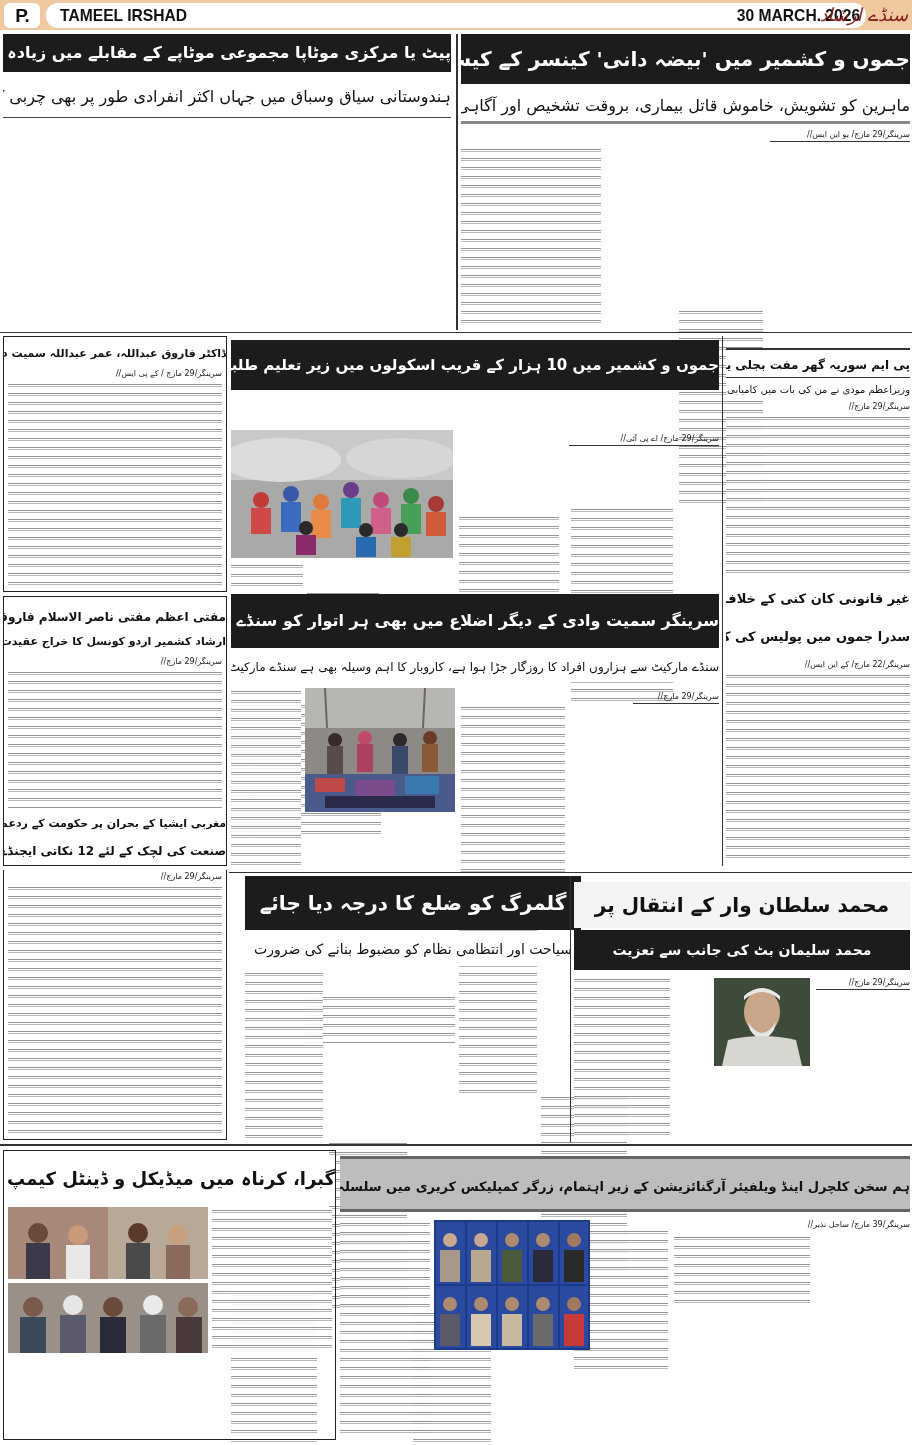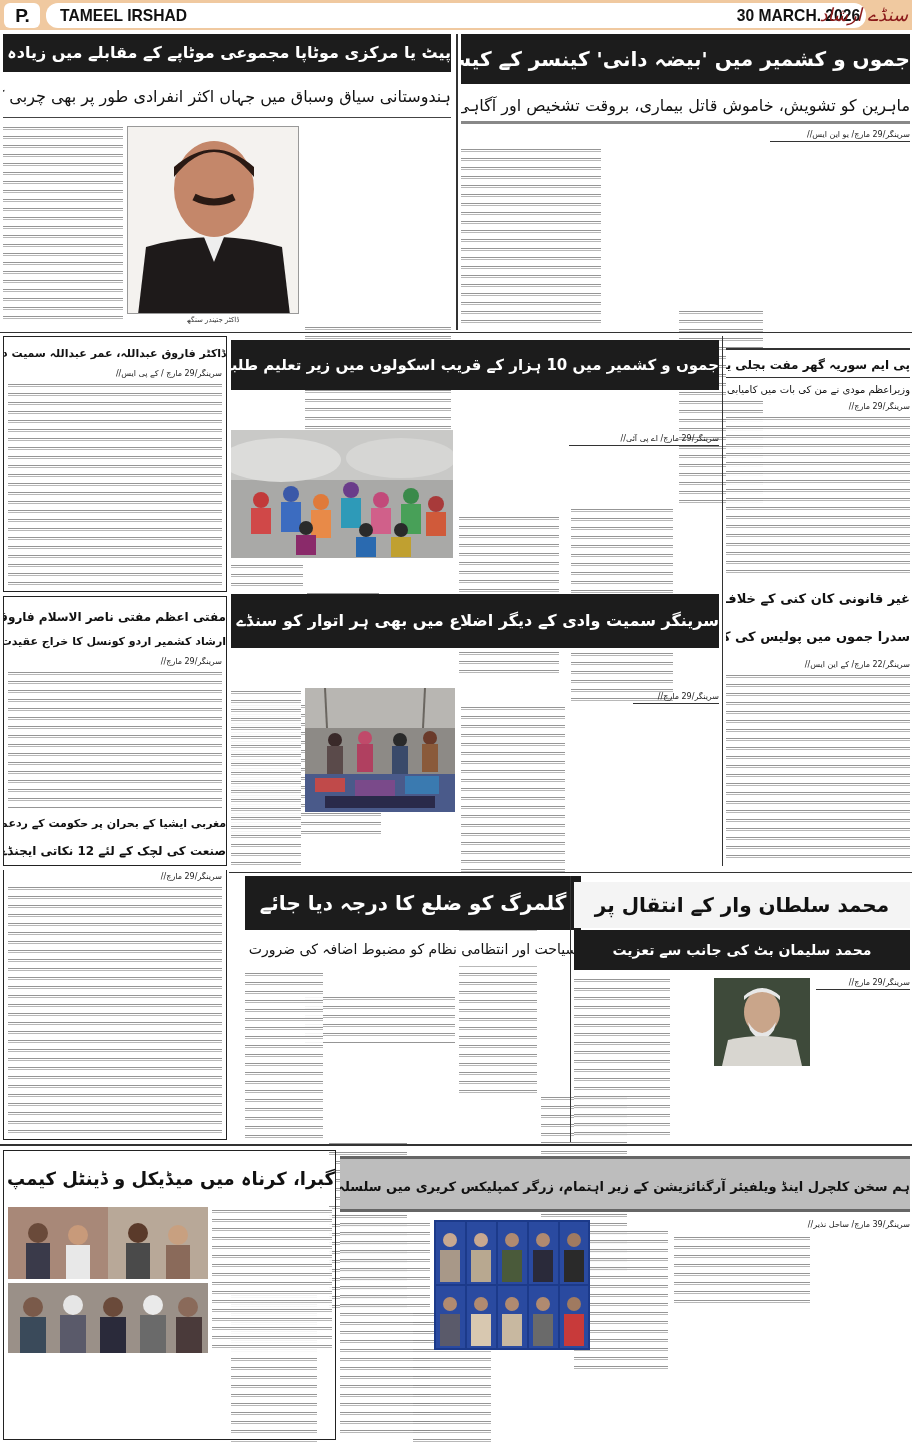--- a/index.html
+++ b/index.html
@@ -31,39 +31,20 @@
 <div class="abs masthead"></div>
 <div class="abs pgno">P. 05</div>
 <div class="abs mh-bar"></div>
 <div class="abs mh-title">TAMEEL IRSHAD</div>
 <div class="abs mh-date">30 MARCH. 2026</div>
 <div class="abs mh-logo">سنڈے ارشاد</div>
 
 <div class="abs box" style="left:3px;top:34px;width:450px;height:296px;border:none">
   <div class="abs ur hd-black" style="left:0;top:0;width:448px;height:38px;font-size:16px;line-height:38px;font-weight:bold">پیٹ یا مرکزی موٹاپا مجموعی موٹاپے کے مقابلے میں زیادہ پر خطر ہے۔ جتیندر سنگھ</div>
   <div class="abs ur hd-white" style="left:0;top:42px;width:448px;height:42px;font-size:16px;line-height:42px;border-bottom:1px solid #444">ہندوستانی سیاق وسباق میں جہاں اکثر انفرادی طور پر بھی چربی کا خطرہ ہوتا ہے</div>
-  <div class="abs" style="left:0;top:90px;width:448px;height:205px">
-    <div class="abs col" style="left:0;top:0;width:120px;height:200px">
-        <div class="txt"></div>
-      </div>
-    <div class="abs photo" style="left:124px;top:2px;width:172px;height:188px;background:#f3f1ee;border:1px solid #999">
-      <svg width="172" height="188" viewBox="0 0 172 188">
-        <rect width="172" height="188" fill="#f4f2ef"></rect>
-        <ellipse cx="86" cy="62" rx="40" ry="48" fill="#c4876a"></ellipse>
-        <path d="M46 50 Q86 0 126 50 L126 40 Q86 5 46 40Z" fill="#2a1a14"></path>
-        <path d="M66 70 Q86 80 106 70" stroke="#2a1a14" stroke-width="7" fill="none"></path>
-        <path d="M10 188 L18 120 Q86 100 154 120 L162 188Z" fill="#1e1a1a"></path>
-        <path d="M76 110 L86 135 L96 110Z" fill="#eee"></path>
-      </svg>
-    </div>
-    <div class="abs caption" style="left:124px;top:192px;width:172px;height:10px;text-align:center">ڈاکٹر جتیندر سنگھ</div>
-    <div class="abs col" style="left:302px;top:0;width:146px;height:200px">
-        <div class="txt"></div>
-      </div>
-  </div>
 </div>
 
 <div class="abs vline" style="left:456px;top:34px;height:296px"></div>
 
 <div class="abs" style="left:461px;top:34px;width:449px;height:296px">
   <div class="abs ur hd-black" style="left:0;top:0;width:449px;height:50px;font-size:20px;line-height:50px;font-weight:bold">جموں و کشمیر میں 'بیضہ دانی' کینسر کے کیسوں میں اضافہ</div>
   <div class="abs ur hd-white" style="left:0;top:54px;width:449px;height:36px;font-size:16px;line-height:36px;border-bottom:3px solid #888">ماہرین کو تشویش، خاموش قاتل بیماری، بروقت تشخیص اور آگاہی پر زور</div>
   <div class="abs" style="left:0;top:94px;width:449px;height:200px">
     <div class="abs dateline" style="right:0;top:2px;width:140px">سرینگر/29 مارچ/ یو این ایس//</div>
     <div class="abs col" style="right:0;top:18px;width:140px;height:180px">
@@ -176,20 +157,21 @@
 
 <div class="abs" style="left:3px;top:870px;width:224px;height:270px;border:1px solid #222;border-top:none">
   <div class="abs dateline" style="right:4px;top:2px;width:214px;border:none">سرینگر/29 مارچ//</div>
   <div class="abs col" style="left:4px;top:14px;width:214px;height:250px">
       <div class="txt"></div>
     </div>
 </div>
 
 <div class="abs" style="left:231px;top:594px;width:488px;height:274px">
   <div class="abs ur hd-black" style="left:0;top:0;width:488px;height:54px;font-size:16px;line-height:54px;font-weight:bold">سرینگر سمیت وادی کے دیگر اضلاع میں بھی ہر اتوار کو سنڈے مارکیٹ لگتا ہے</div>
+  <div class="abs ur hd-white" style="left:0;top:58px;width:488px;height:30px;font-size:12px;line-height:30px">سنڈے مارکیٹ سے ہزاروں افراد کا روزگار جڑا ہوا ہے، کاروبار کا اہم وسیلہ بھی ہے سنڈے مارکیٹ</div>
   <div class="abs col" style="left:0;top:94px;width:70px;height:178px">
       <div class="txt"></div>
     </div>
   <div class="abs photo" style="left:74px;top:94px;width:150px;height:124px">
     <svg width="150" height="124" viewBox="0 0 150 124">
       <rect width="150" height="124" fill="#8d8a86"></rect>
       <rect width="150" height="40" fill="#b8b6b2"></rect>
       <line x1="20" y1="0" x2="22" y2="40" stroke="#6a6660" stroke-width="2"></line>
       <line x1="120" y1="0" x2="118" y2="40" stroke="#6a6660" stroke-width="2"></line>
       <circle cx="30" cy="52" r="7" fill="#3a2a2a"></circle>
@@ -219,21 +201,21 @@
   <div class="abs dateline" style="right:0;top:98px;width:86px">سرینگر/29 مارچ//</div>
   <div class="abs col" style="right:0;top:114px;width:86px;height:158px">
       <div class="txt"></div>
     </div>
 </div>
 
 <div class="abs hline" style="left:229px;top:872px;width:683px;height:1px"></div>
 
 <div class="abs" style="left:245px;top:876px;width:336px;height:266px">
   <div class="abs ur hd-black" style="left:0;top:0;width:336px;height:54px;font-size:20px;line-height:54px;font-weight:bold">گلمرگ کو ضلع کا درجہ دیا جائے</div>
-  <div class="abs ur hd-white" style="left:0;top:56px;width:336px;height:34px;font-size:14px;line-height:34px">سیاحت اور انتظامی نظام کو مضبوط اضافہ کی ضرورت</div>
+  <div class="abs ur hd-white" style="left:0;top:56px;width:336px;height:34px;font-size:14px;line-height:34px">سیاحت اور انتظامی نظام کو مضبوط بنانے کی ضرورت</div>
 
   <div class="abs col" style="left:0;top:94px;width:78px;height:170px">
       <div class="txt"></div>
     </div>
   <div class="abs col" style="left:84px;top:94px;width:78px;height:170px">
       <div class="txt"></div>
     </div>
   <div class="abs col" style="left:168px;top:94px;width:78px;height:170px">
       <div class="txt"></div>
     </div>

